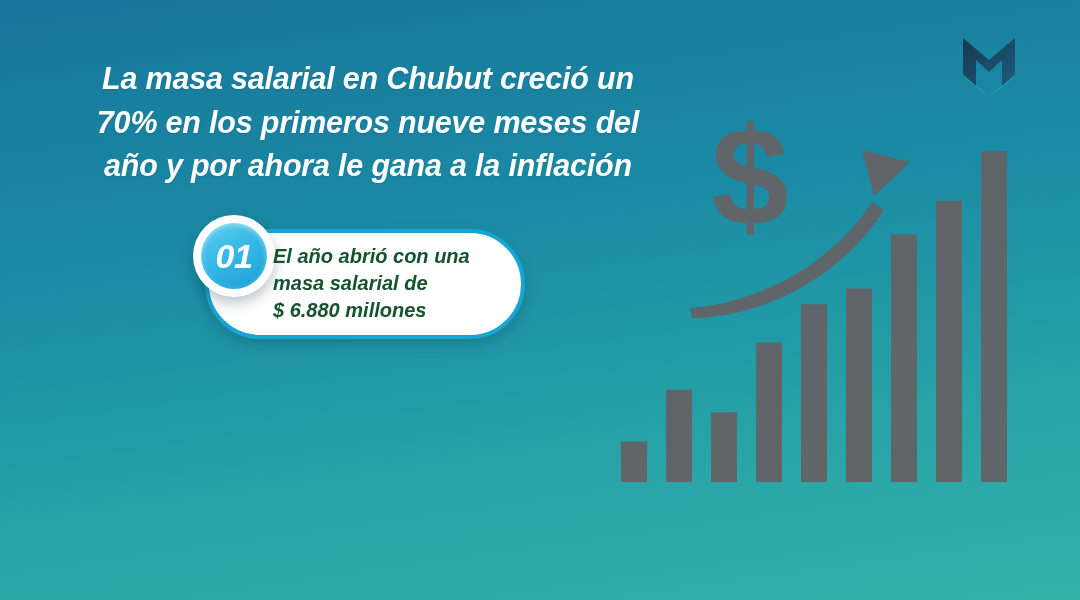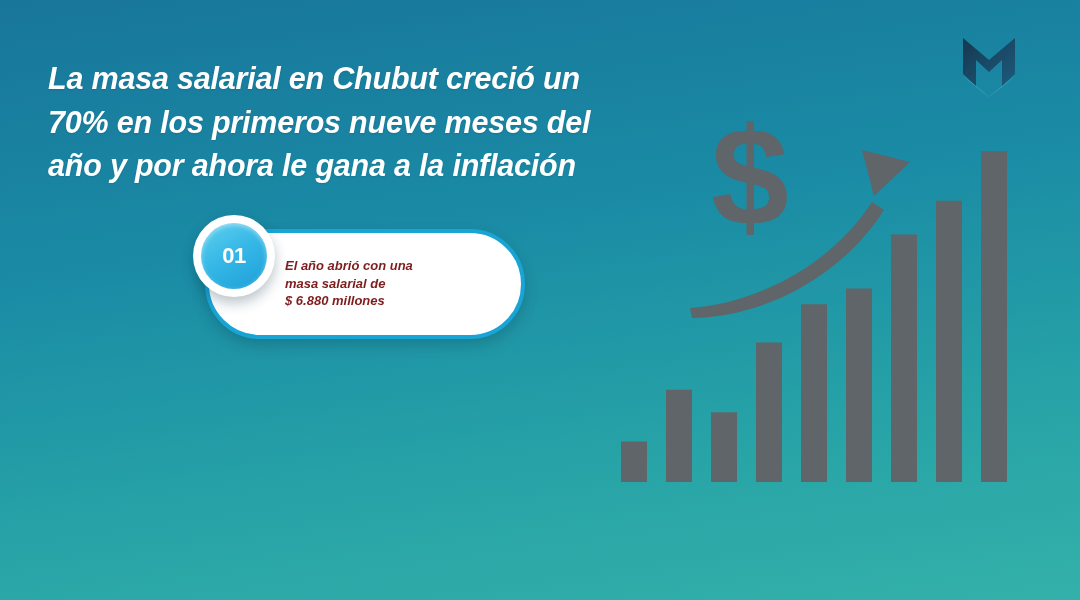--- a/index.html
+++ b/index.html
@@ -24,47 +24,48 @@
     top: 57px;
     width: 640px;
     font-size: 30.5px;
     line-height: 1.43;
     font-weight: bold;
     font-style: italic;
     color: #ffffff;
     letter-spacing: -0.2px;
     white-space: pre-line;
     text-shadow: 0 1px 2px rgba(0,0,0,0.10);
+    text-align: center;
   }
 
   
   .callout {
     position: absolute;
     left: 205px;
     width: 320px;
     box-sizing: border-box;
     background: #ffffff;
     border: 4px solid #19a4d6;
     border-radius: 62px;
     box-shadow: 0 6px 14px rgba(0, 40, 60, 0.22);
   }
   .callout-1 { top: 229px; height: 110px; }
   .callout-2 { top: 379px; height: 110px; }
 
   .callout-text {
     position: absolute;
-    left: 76px;
+    left: 64px;
     right: 20px;
     top: 50%;
     transform: translateY(-50%);
-    font-size: 13px;
+    font-size: 20px;
     line-height: 1.36;
     font-weight: bold;
     font-style: italic;
-    color: #7f1d1d;
+    color: #14532d;
     white-space: pre-line;
   }
 
   .badge {
     position: absolute;
     left: -16px;
     top: -18px;
     width: 82px;
     height: 82px;
     border-radius: 50%;
@@ -78,22 +79,23 @@
     width: 66px;
     height: 66px;
     border-radius: 50%;
     background: linear-gradient(150deg, #5fd0ef 0%, #35b7e6 48%, #1e9fd8 100%);
     display: flex;
     align-items: center;
     justify-content: center;
     box-shadow: inset 0 2px 5px rgba(255,255,255,0.45);
   }
   .badge-num {
-    font-size: 22px;
+    font-size: 34px;
     font-weight: bold;
+    font-style: italic;
     color: #ffffff;
     letter-spacing: -0.5px;
   }
 
   
   .graphic {
     position: absolute;
     left: 600px;
     top: 90px;
     width: 420px;

